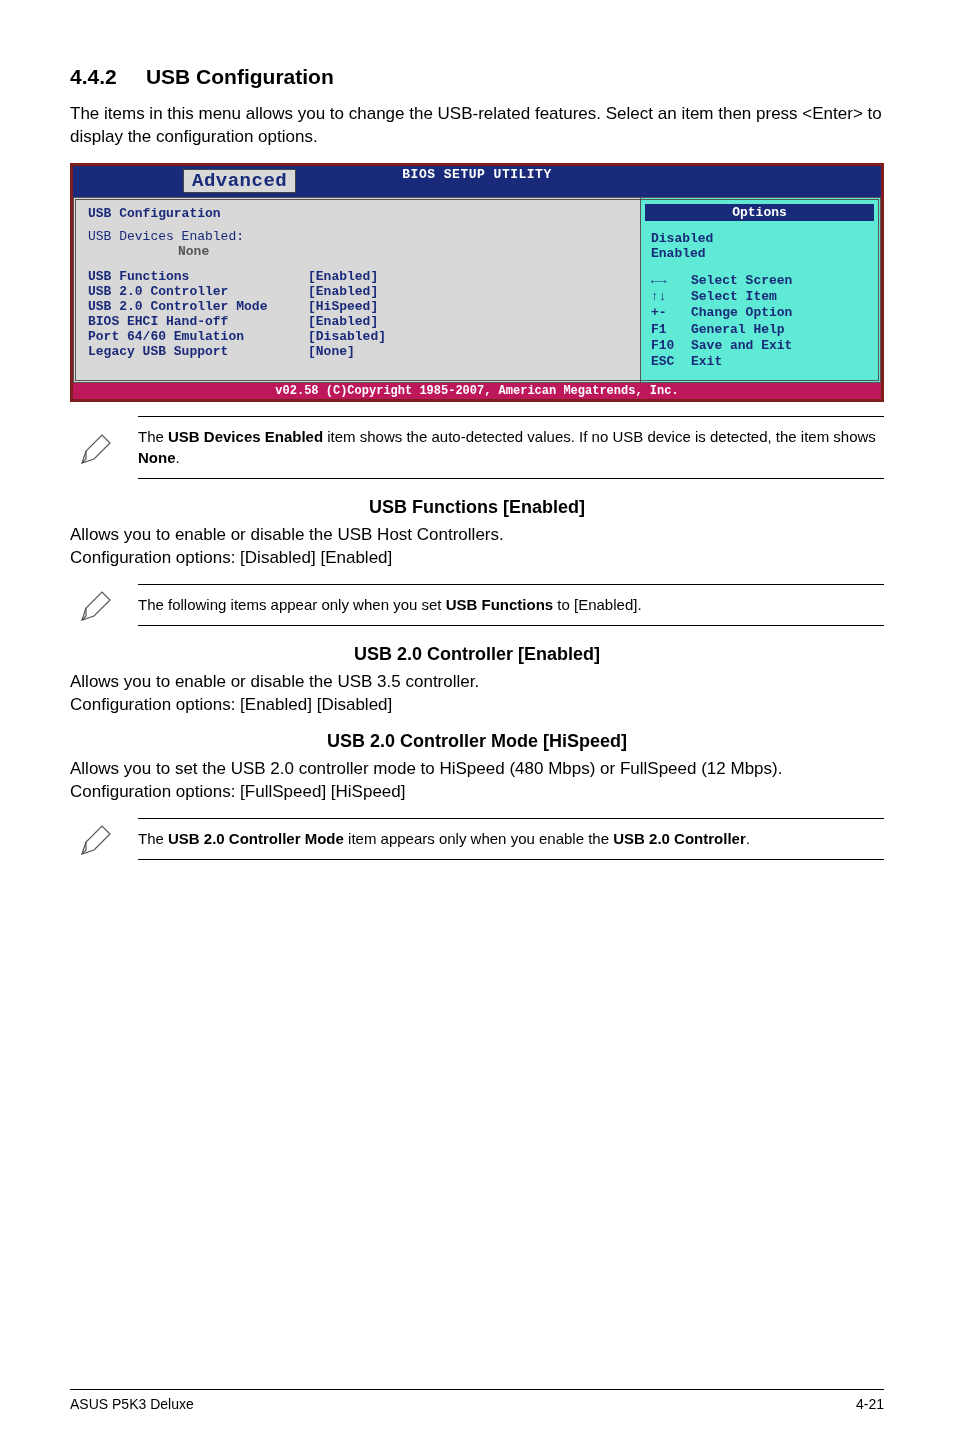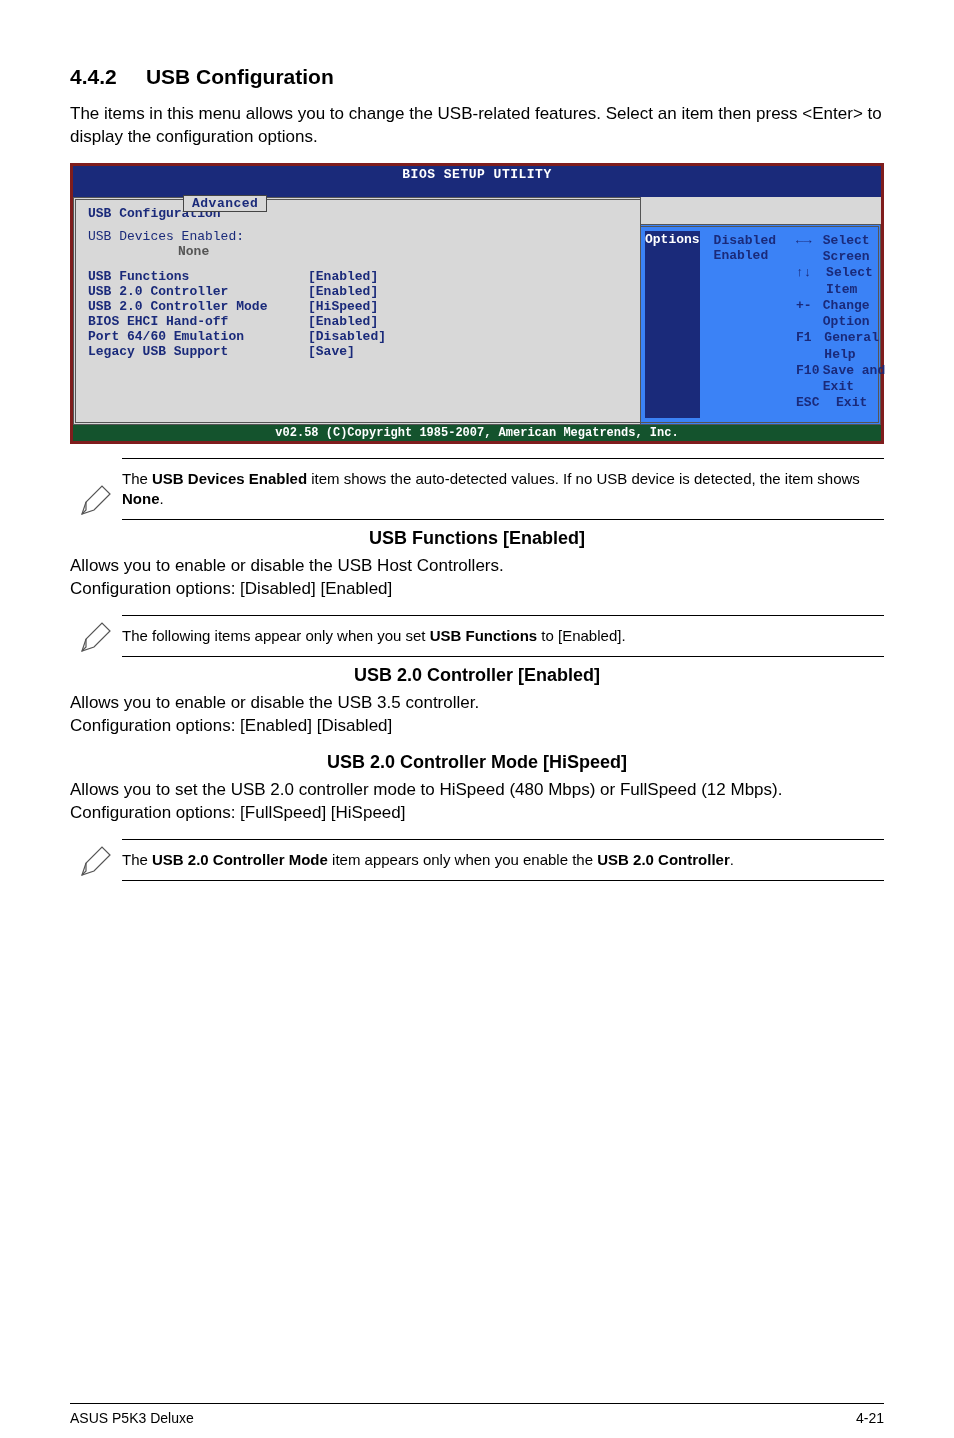--- a/index.html
+++ b/index.html
@@ -39,46 +39,45 @@
     color: #fff;
     text-align: center;
     padding: 1px 0;
     font-weight: bold;
     letter-spacing: 0.5px;
     position: relative;
   }
   .bios-tab {
     position: absolute;
     left: 110px;
-    top: 29px;
+    top: 3px;
     background: #d8d8d8;
     color: #1a2a7a;
     font-weight: bold;
     padding: 0 8px;
     border: 1px solid #444;
-    font-size: 13px;
+    font-size: 19px;
   }
   .bios-body {
     display: flex;
   }
   .bios-left {
     flex: 1;
     border: 3px double #555;
     border-right: 1px solid #555;
     padding: 6px 10px 6px 12px;
     background: #d8d8d8;
   }
   .bios-right {
     width: 240px;
     border: 3px double #555;
     border-left: 0;
-    background: #3b82f6;
-    display: flex;
-    flex-direction: row;
-    margin-top: 27px;
+    background: #5eead4;
+    display: flex;
+    flex-direction: column;
   }
   .bios-heading {
     color: #1a2a7a;
     font-weight: bold;
     margin-bottom: 8px;
   }
   .bios-devices-label {
     color: #1a2a7a;
     font-weight: normal;
   }
@@ -107,34 +106,34 @@
   }
   .bios-help {
     padding: 6px 10px 10px 10px;
     color: #1a2a7a;
     font-weight: bold;
     line-height: 1.25;
   }
   .bios-help .row { display: flex; }
   .bios-help .key { width: 40px; }
   .bios-footer {
-    background: #14532d;
+    background: #be185d;
     color: #fff;
     text-align: center;
     font-weight: bold;
     padding: 1px 0;
     font-size: 12px;
   }
 
   
   .note-block {
     display: flex;
-    align-items: flex-end;
-    gap: 2px;
-    margin: 10px 0 8px 0;
+    align-items: center;
+    gap: 18px;
+    margin: 10px 0 18px 0;
   }
   .note-icon {
     flex: 0 0 50px;
     display: flex;
     justify-content: center;
     padding-top: 4px;
   }
   .note-text-wrap {
     flex: 1;
     border-top: 1px solid #000;
@@ -146,21 +145,21 @@
   h2.sub-heading {
     font-size: 18px;
     font-weight: bold;
     margin-top: 8px;
     margin-bottom: 6px;
     text-align: center;
   }
 
   .footer {
     position: absolute;
-    bottom: 12px;
+    bottom: 26px;
     left: 70px;
     right: 70px;
     border-top: 1px solid #000;
     padding-top: 6px;
     font-size: 14px;
     display: flex;
     justify-content: space-between;
   }
 </style>
 </head>
@@ -201,21 +200,21 @@
       <div class="bios-row">
         <span class="label">BIOS EHCI Hand-off</span>
         <span class="val">[Enabled]</span>
       </div>
       <div class="bios-row">
         <span class="label">Port 64/60 Emulation</span>
         <span class="val">[Disabled]</span>
       </div>
       <div class="bios-row">
         <span class="label">Legacy USB Support</span>
-        <span class="val">[Save]</span>
+        <span class="val">[None]</span>
       </div>
     </div>
 
     <div class="bios-right">
       <div class="bios-options-header">Options</div>
       <div class="bios-options-body">
         <div>Disabled</div>
         <div>Enabled</div>
       </div>
       <div class="bios-help">

